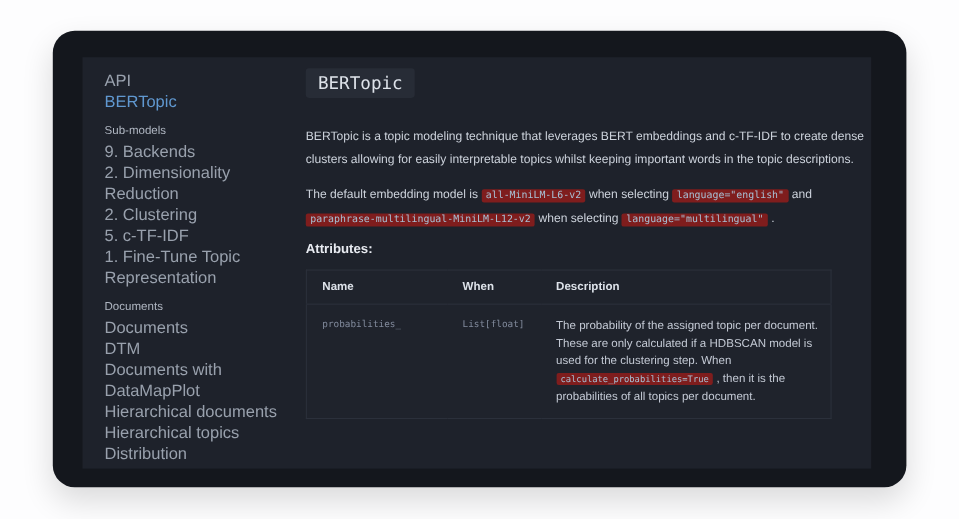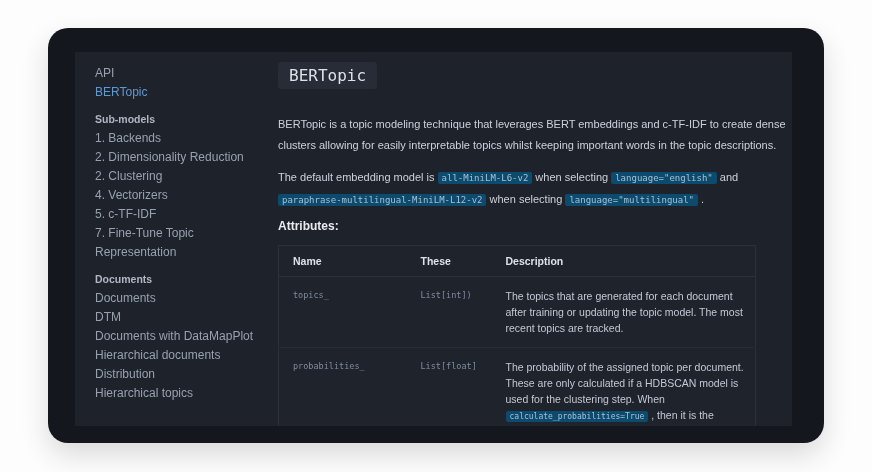--- a/index.html
+++ b/index.html
@@ -21,27 +21,27 @@
     position: absolute; left: 27px; top: 24px;
     width: 717px; height: 374px;
     background: #1e222b;
     overflow: hidden;
   }
   
   .sidebar {
     position: absolute; left: 20px; top: 12px; width: 180px;
   }
   .nav-item {
-    font-size: 12px; line-height: 19px;
+    font-size: 15px; line-height: 19px;
     color: #99a1ad; cursor: pointer;
   }
   .nav-item.active { color: #6098d0; }
   .nav-header {
     font-size: 10.5px; line-height: 19px;
-    font-weight: bold; color: #b0b7c2;
+    font-weight: normal; color: #b0b7c2;
     margin-top: 8px;
   }
   .nav-group { margin: 0; }
   
   .main {
     position: absolute; left: 203px; top: 10px; width: 512px;
   }
   .page-title {
     display: inline-block;
     font-family: "DejaVu Sans Mono", monospace;
@@ -51,21 +51,21 @@
   }
   .para {
     font-size: 11px; line-height: 21px;
     color: #ccd2db; margin: 0; width: 508px;
   }
   .para-intro { margin-top: 25px; }
   .para-embed { margin-top: 11px; }
   code {
     font-family: "DejaVu Sans Mono", monospace;
     font-size: 9px;
-    background: #0c4a6e; color: #a7c0d4;
+    background: #7f1d1d; color: #a7c0d4;
     padding: 1px 4px; border-radius: 2px;
     white-space: nowrap;
   }
   .attrs-heading {
     margin-top: 8px;
     font-size: 12px; font-weight: bold; color: #e8ebf1;
   }
   table.attr-table {
     margin-top: 12px; width: 478px;
     border-collapse: collapse;
@@ -103,65 +103,59 @@
 <div class="monitor-frame">
   <div class="screen">
 
     <nav class="sidebar">
       <div class="nav-group">
         <div class="nav-item">API</div>
         <div class="nav-item active">BERTopic</div>
       </div>
       <div class="nav-group">
         <div class="nav-header">Sub-models</div>
-        <div class="nav-item">1. Backends</div>
+        <div class="nav-item">9. Backends</div>
         <div class="nav-item">2. Dimensionality Reduction</div>
         <div class="nav-item">2. Clustering</div>
-        <div class="nav-item">4. Vectorizers</div>
         <div class="nav-item">5. c-TF-IDF</div>
-        <div class="nav-item">7. Fine-Tune Topic Representation</div>
+        <div class="nav-item">1. Fine-Tune Topic Representation</div>
       </div>
       <div class="nav-group">
         <div class="nav-header">Documents</div>
         <div class="nav-item">Documents</div>
         <div class="nav-item">DTM</div>
         <div class="nav-item">Documents with DataMapPlot</div>
         <div class="nav-item">Hierarchical documents</div>
+        <div class="nav-item">Hierarchical topics</div>
         <div class="nav-item">Distribution</div>
-        <div class="nav-item">Hierarchical topics</div>
       </div>
     </nav>
 
     <main class="main">
       <span class="page-title">BERTopic</span>
 
       <p class="para para-intro"><span>BERTopic is a topic modeling technique that leverages BERT embeddings and c-TF-IDF to create dense clusters allowing for easily interpretable topics whilst keeping important words in the topic descriptions.</span></p>
       <p class="para para-embed"><span>The default embedding model is </span><code>all-MiniLM-L6-v2</code><span> when selecting </span><code>language="english"</code><span> and </span><code>paraphrase-multilingual-MiniLM-L12-v2</code><span> when selecting </span><code>language="multilingual"</code><span> .</span></p>
 
       <div class="attrs-heading">Attributes:</div>
 
       <table class="attr-table">
         <colgroup>
           <col class="col-name">
             <col class="col-type">
             <col>
         </colgroup>
         <thead>
           <tr>
             <th>Name</th>
-            <th>These</th>
+            <th>When</th>
             <th>Description</th>
           </tr>
         </thead>
         <tbody>
-          <tr>
-            <td class="cell-mono">topics_</td>
-            <td class="cell-mono">List[int])</td>
-            <td class="cell-desc"><span>The topics that are generated for each document after training or updating the topic model. The most recent topics are tracked.</span></td>
-          </tr>
           <tr>
             <td class="cell-mono">probabilities_</td>
             <td class="cell-mono">List[float]</td>
             <td class="cell-desc"><span>The probability of the assigned topic per document. These are only calculated if a HDBSCAN model is used for the clustering step. When </span><code>calculate_probabilities=True</code><span> , then it is the probabilities of all topics per document.</span></td>
           </tr>
         </tbody>
       </table>
     </main>
 
   </div>

